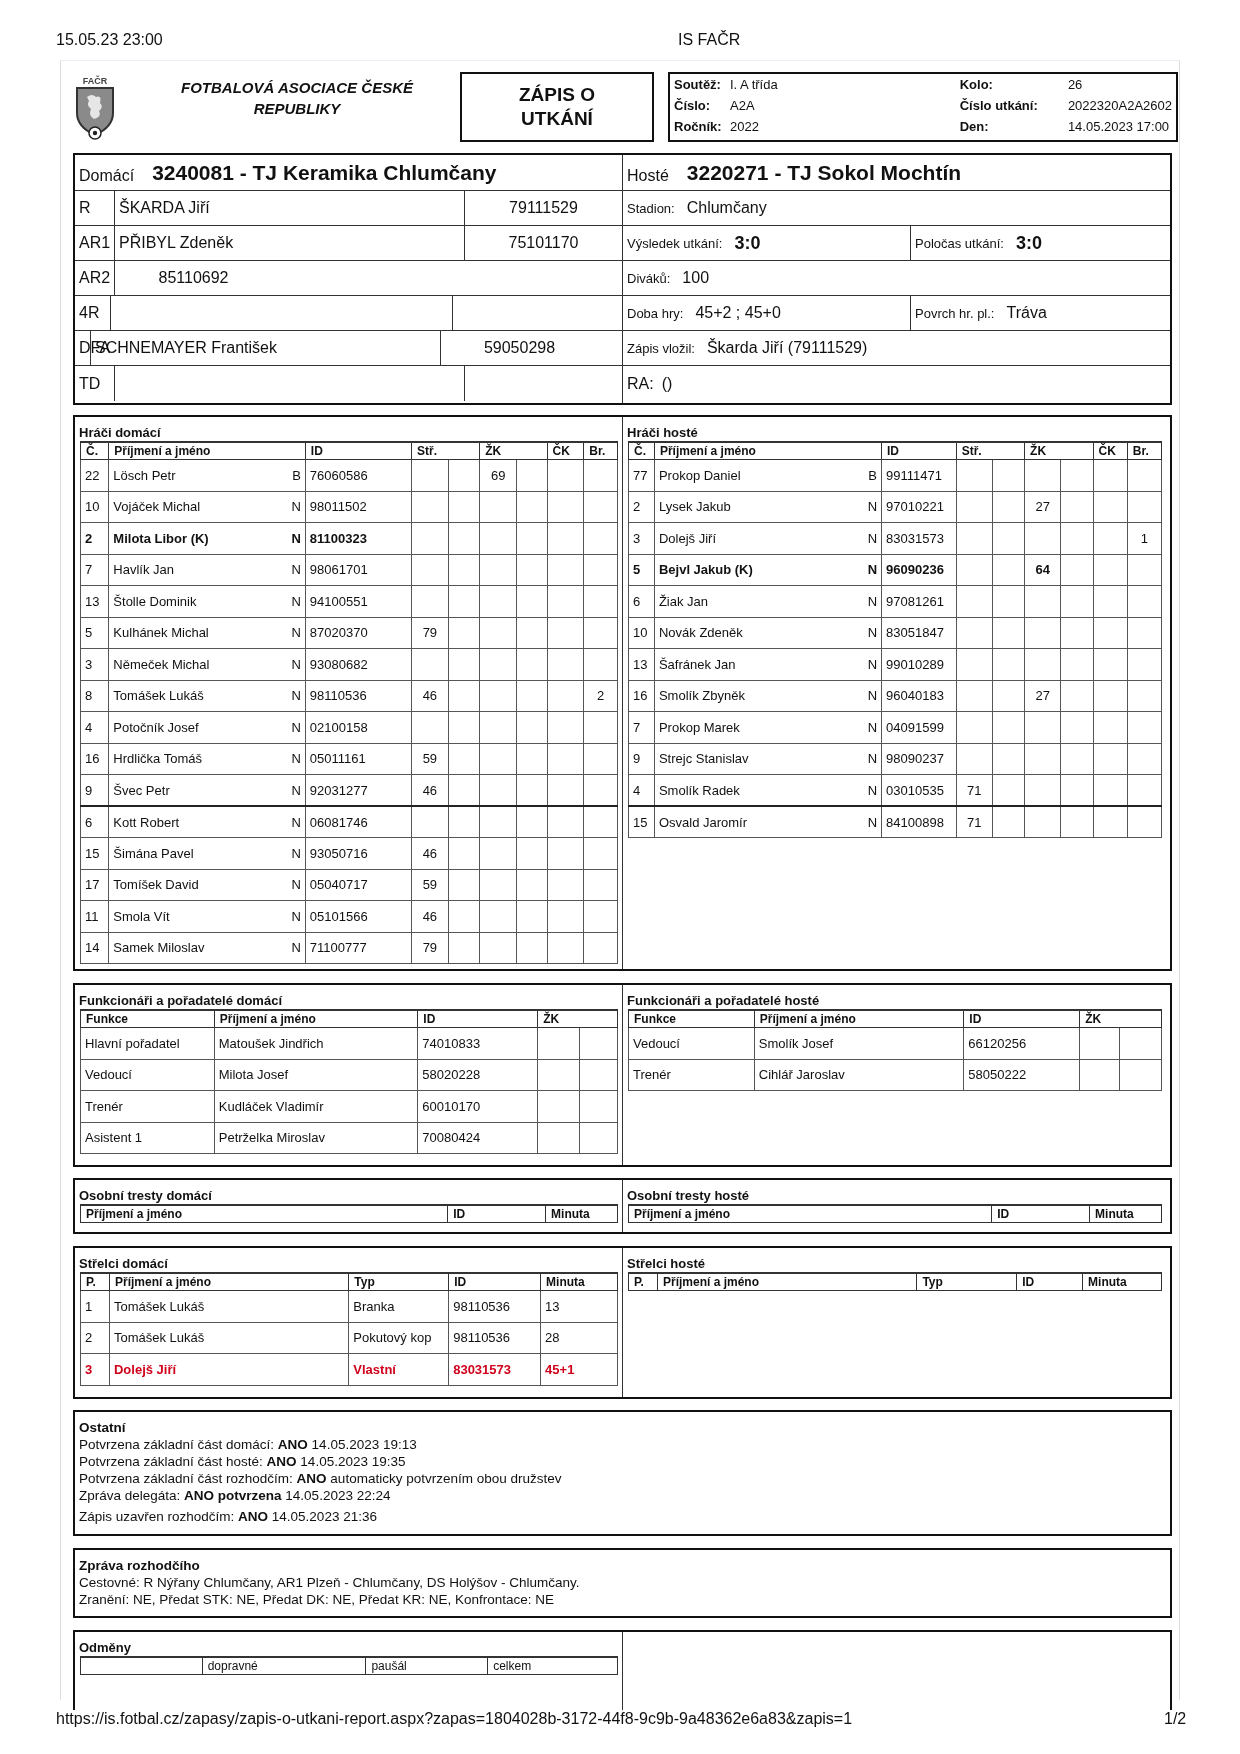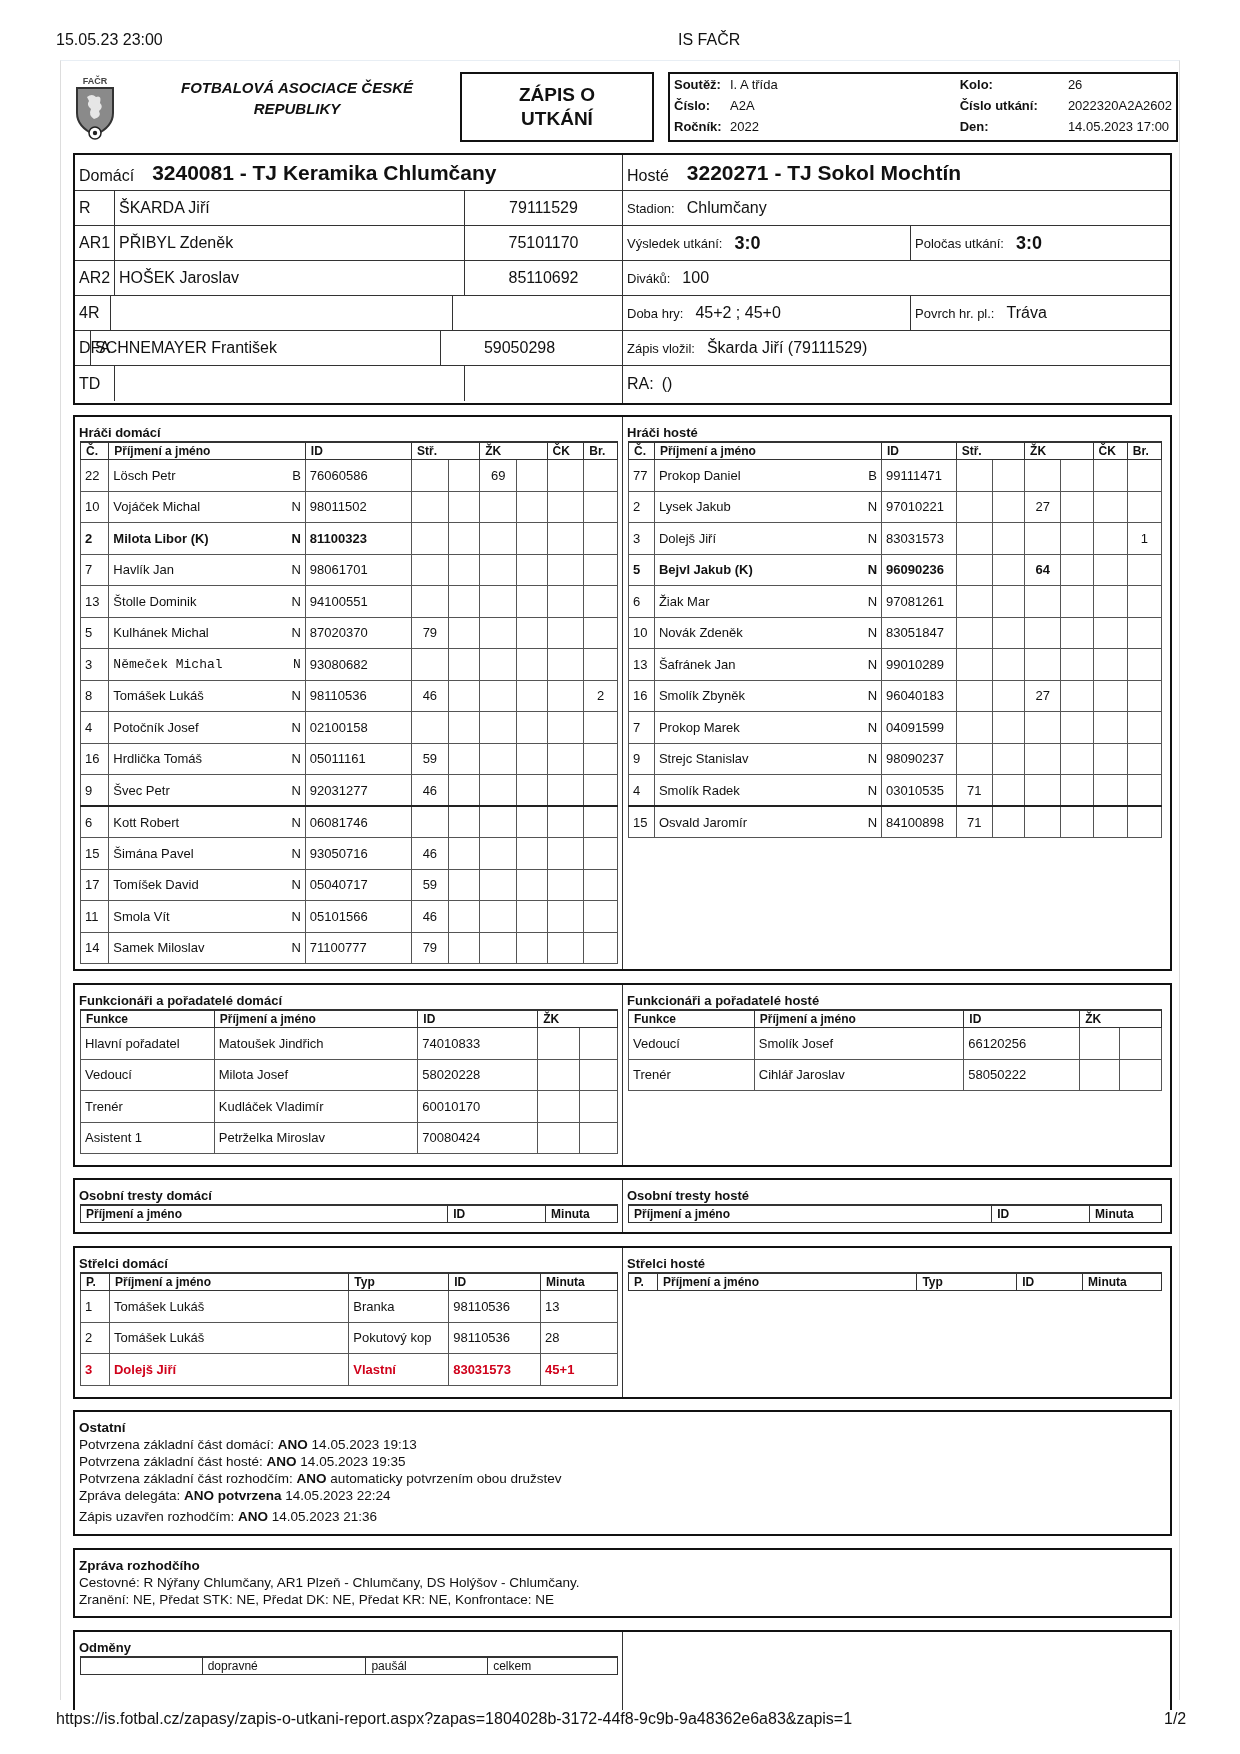--- a/index.html
+++ b/index.html
@@ -107,21 +107,20 @@
           <div class="cell" style="width:350px">ŠKARDA Jiří</div>
           <div class="cell" style="width:157px;border-right:none;justify-content:center;padding-left:0;">79111529</div>
         </div>
         <div class="row" style="top:71px;">
           <div class="cell" style="width:40px">AR1</div>
           <div class="cell" style="width:350px">PŘIBYL Zdeněk</div>
           <div class="cell" style="width:157px;border-right:none;justify-content:center;padding-left:0;">75101170</div>
         </div>
         <div class="row" style="top:106px;">
           <div class="cell" style="width:40px">AR2</div>
-          <div class="cell" style="width:350px">HOŠEK Jaroslav</div>
           <div class="cell" style="width:157px;border-right:none;justify-content:center;padding-left:0;">85110692</div>
         </div>
         <div class="row" style="top:141px;gap:28px;">
           <div class="cell" style="width:40px">4R</div>
           <div class="cell" style="width:350px"></div>
           <div class="cell" style="width:157px;border-right:none;justify-content:center;padding-left:0;"></div>
         </div>
         <div class="row" style="top:176px;">
           <div class="cell" style="width:16px">DFA</div>
           <div class="cell" style="width:350px">SCHNEMAYER František</div>
@@ -266,21 +265,21 @@
             <td>87020370</td>
             <td class="c">79</td>
             <td class="c"></td>
             <td class="c"></td>
             <td class="c"></td>
             <td class="c"></td>
             <td class="c"></td>
           </tr>
           <tr class="">
             <td>3</td>
-            <td style="position: relative; font-family: Liberation Mono, monospace;"><span>Němeček Michal</span><span style="position:absolute;right:4px;">N</span></td>
+            <td style="position: relative;"><span>Němeček Michal</span><span style="position:absolute;right:4px;">N</span></td>
             <td>93080682</td>
             <td class="c"></td>
             <td class="c"></td>
             <td class="c"></td>
             <td class="c"></td>
             <td class="c"></td>
             <td class="c"></td>
           </tr>
           <tr class="">
             <td>8</td>
@@ -449,21 +448,21 @@
             <td>96090236</td>
             <td class="c"></td>
             <td class="c"></td>
             <td class="c">64</td>
             <td class="c"></td>
             <td class="c"></td>
             <td class="c"></td>
           </tr>
           <tr class="">
             <td>6</td>
-            <td style="position: relative;"><span>Žiak Mar</span><span style="position:absolute;right:4px;">N</span></td>
+            <td style="position: relative;"><span>Žiak Jan</span><span style="position:absolute;right:4px;">N</span></td>
             <td>97081261</td>
             <td class="c"></td>
             <td class="c"></td>
             <td class="c"></td>
             <td class="c"></td>
             <td class="c"></td>
             <td class="c"></td>
           </tr>
           <tr class="">
             <td>10</td>

